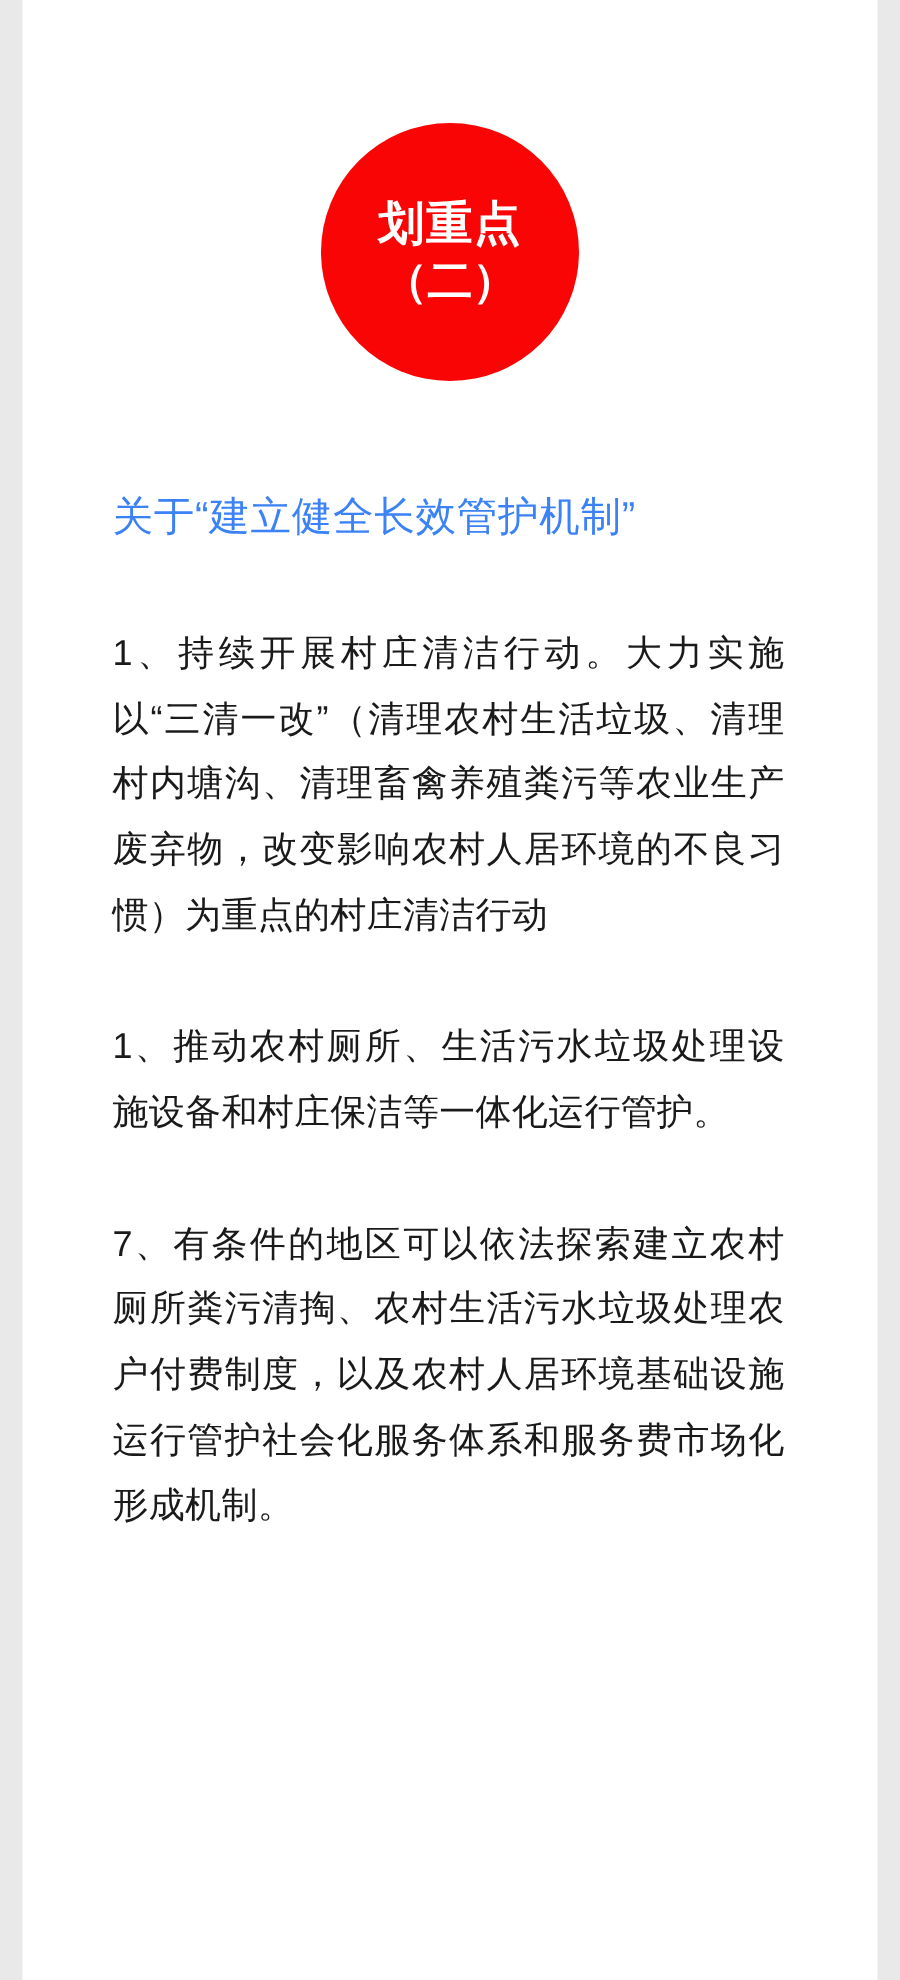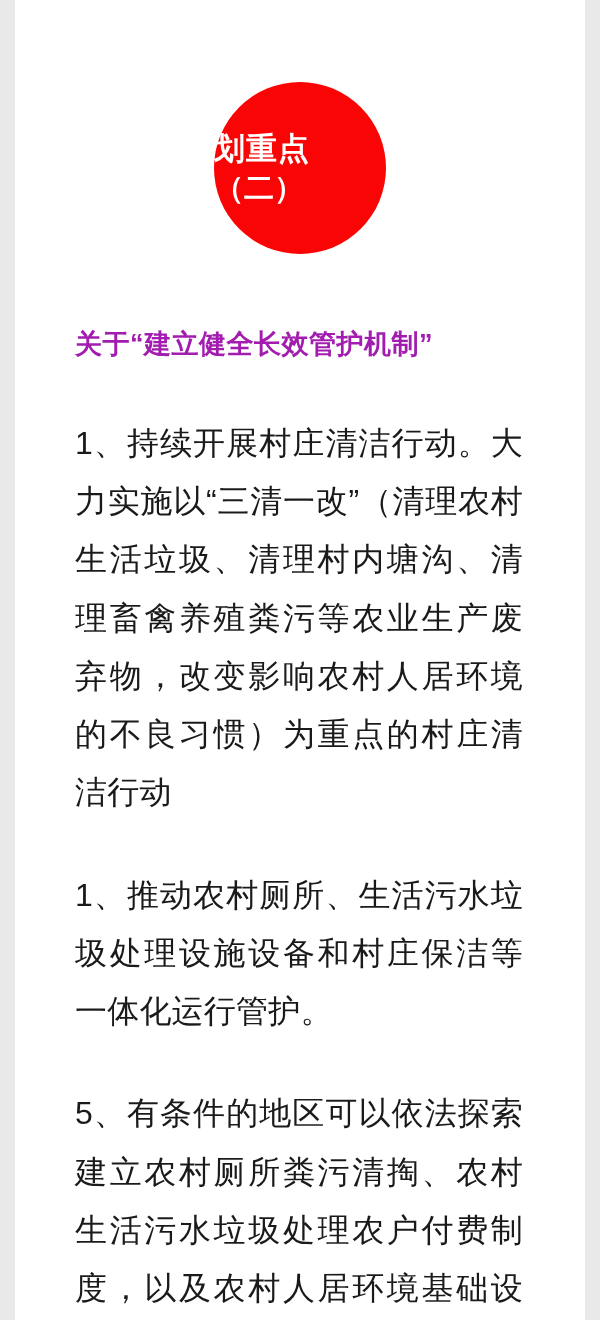--- a/index.html
+++ b/index.html
@@ -27,47 +27,47 @@
     justify-content: center;
     padding-top: 82px;
   }
   .badge {
     width: 172px;
     height: 172px;
     border-radius: 50%;
     background: #f90505;
     display: flex;
     flex-direction: column;
-    align-items: flex-start;
+    align-items: center;
     justify-content: center;
     color: #ffffff;
     font-weight: bold;
     line-height: 1.28;
   }
   .badge-line1 {
     font-size: 31px;
     letter-spacing: 1px;
   }
   .badge-line2 {
     font-size: 30px;
     letter-spacing: 0px;
   }
   .content {
     padding: 0 62px 0 60px;
   }
   .heading {
     margin-top: 72px;
     font-size: 27px;
-    font-weight: bold;
-    color: #a21caf;
+    font-weight: normal;
+    color: #3b82f6;
     letter-spacing: 0.5px;
   }
   .para {
     margin-top: 44px;
-    font-size: 32px;
+    font-size: 24px;
     line-height: 1.82;
     color: #1a1a1a;
     letter-spacing: 0.2px;
     text-align: justify;
   }
   .para.first {
     margin-top: 52px;
   }
 </style>
 </head>
@@ -80,16 +80,16 @@
       <div class="badge-line1">划重点</div>
       <div class="badge-line2">（二）</div>
     </div>
   </div>
 
   <div class="content">
     <div class="heading">关于“建立健全长效管护机制”</div>
 
     <div class="para first">1、持续开展村庄清洁行动。大力实施以“三清一改”（清理农村生活垃圾、清理村内塘沟、清理畜禽养殖粪污等农业生产废弃物，改变影响农村人居环境的不良习惯）为重点的村庄清洁行动</div>
     <div class="para">1、推动农村厕所、生活污水垃圾处理设施设备和村庄保洁等一体化运行管护。</div>
-    <div class="para">5、有条件的地区可以依法探索建立农村厕所粪污清掏、农村生活污水垃圾处理农户付费制度，以及农村人居环境基础设施运行管护社会化服务体系和服务费市场化形成机制。</div>
+    <div class="para">7、有条件的地区可以依法探索建立农村厕所粪污清掏、农村生活污水垃圾处理农户付费制度，以及农村人居环境基础设施运行管护社会化服务体系和服务费市场化形成机制。</div>
   </div>
 
 </div>
 
 </body></html>

